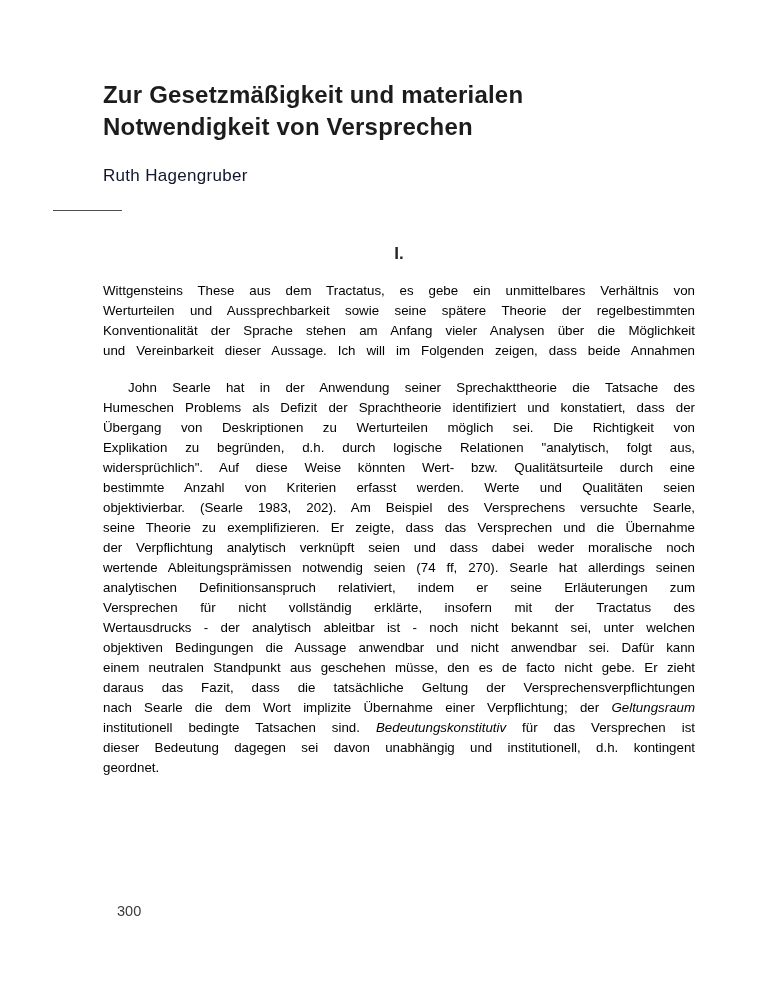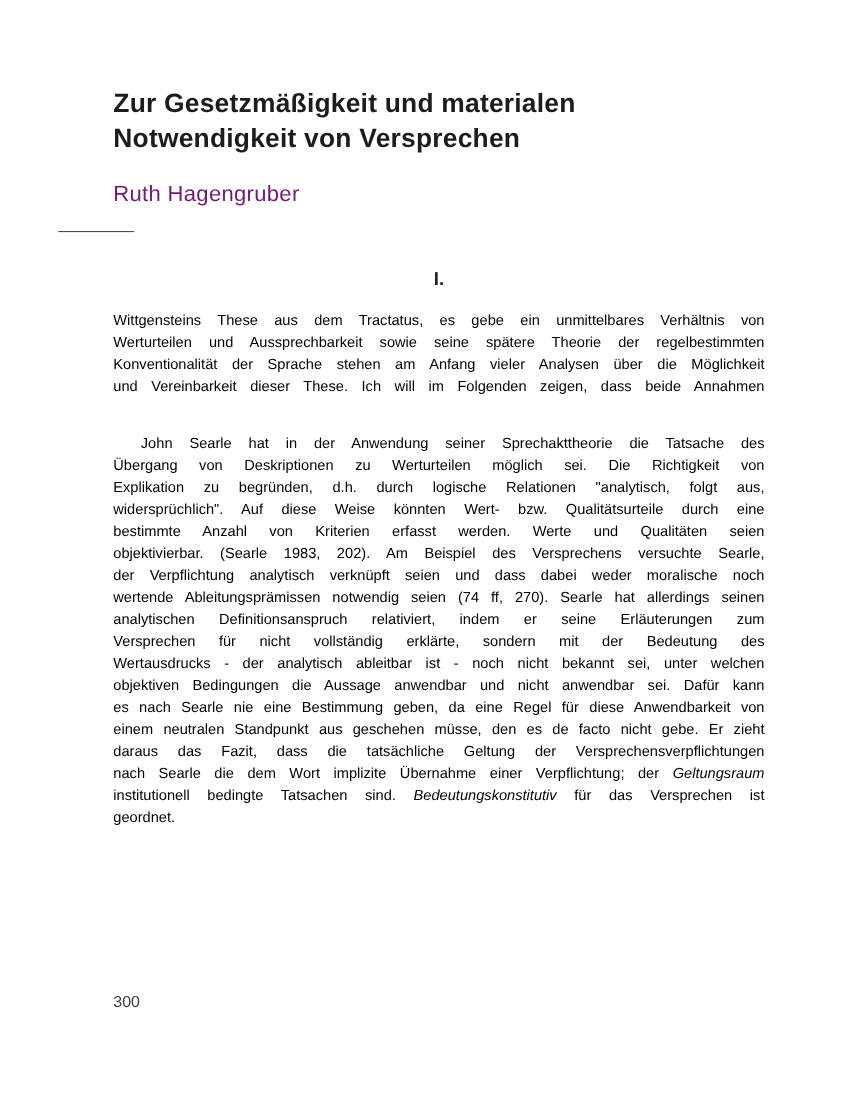--- a/index.html
+++ b/index.html
@@ -23,22 +23,22 @@
     font-size: 24px;
     font-weight: bold;
     line-height: 32px;
     color: #1c1c1c;
     letter-spacing: 0.2px;
   }
   .author {
     position: absolute;
     left: 103px;
     top: 166px;
-    font-size: 20px;
-    color: #701a75;
+    font-size: 17px;
+    color: #0f172a;
     letter-spacing: 0.3px;
   }
   .rule {
     position: absolute;
     left: 53px;
     top: 210px;
     width: 69px;
     height: 0;
     border-top: 1.5px solid #4d4d4d;
   }
@@ -54,33 +54,33 @@
   }
   .bodytext {
     position: absolute;
     left: 103px;
     width: 592px;
     font-size: 13.3px;
     line-height: 20px;
     color: #000000;
   }
   .para1 { top: 281px; }
-  .para2 { top: 393px; }
+  .para2 { top: 378px; }
   .para2 .tline:first-child { text-indent: 25px; }
   .tline {
     text-align: justify;
     text-align-last: justify;
   }
   .tline.last {
     text-align-last: left;
   }
   .it { font-style: italic; }
   .page-number {
     position: absolute;
-    left: 103px;
+    left: 117px;
     top: 903px;
     font-size: 14.5px;
     color: #3a3a3a;
   }
 </style>
 </head>
 <body>
 
 <div class="page">
 
@@ -92,39 +92,41 @@
   <div class="author">Ruth Hagengruber</div>
 
   <div class="rule"></div>
 
   <div class="section-heading">I.</div>
 
   <div class="bodytext para1">
       <div class="tline"><span>Wittgensteins These aus dem Tractatus, es gebe ein unmittelbares Verhältnis von</span></div>
       <div class="tline"><span>Werturteilen und Aussprechbarkeit sowie seine spätere Theorie der regelbestimmten</span></div>
       <div class="tline"><span>Konventionalität der Sprache stehen am Anfang vieler Analysen über die Möglichkeit</span></div>
-      <div class="tline"><span>und Vereinbarkeit dieser These. Ich will im Folgenden zeigen, dass beide Annahmen</span></div>
+      <div class="tline"><span>und Vereinbarkeit dieser Aussage. Ich will im Folgenden zeigen, dass beide Annahmen</span></div>
     </div>
 
   <div class="bodytext para2">
       <div class="tline"><span>John Searle hat in der Anwendung seiner Sprechakttheorie die Tatsache des</span></div>
+      <div class="tline"><span>Humeschen Problems als Defizit der Sprachtheorie identifiziert und konstatiert, dass der</span></div>
       <div class="tline"><span>Übergang von Deskriptionen zu Werturteilen möglich sei. Die Richtigkeit von</span></div>
       <div class="tline"><span>Explikation zu begründen, d.h. durch logische Relationen "analytisch, folgt aus,</span></div>
       <div class="tline"><span>widersprüchlich". Auf diese Weise könnten Wert- bzw. Qualitätsurteile durch eine</span></div>
       <div class="tline"><span>bestimmte Anzahl von Kriterien erfasst werden. Werte und Qualitäten seien</span></div>
       <div class="tline"><span>objektivierbar. (Searle 1983, 202). Am Beispiel des Versprechens versuchte Searle,</span></div>
+      <div class="tline"><span>seine Theorie zu exemplifizieren. Er zeigte, dass das Versprechen und die Übernahme</span></div>
       <div class="tline"><span>der Verpflichtung analytisch verknüpft seien und dass dabei weder moralische noch</span></div>
       <div class="tline"><span>wertende Ableitungsprämissen notwendig seien (74 ff, 270). Searle hat allerdings seinen</span></div>
       <div class="tline"><span>analytischen Definitionsanspruch relativiert, indem er seine Erläuterungen zum</span></div>
-      <div class="tline"><span>Versprechen für nicht vollständig erklärte, sondern mit der Bedeutung des</span></div>
+      <div class="tline"><span>Versprechen für nicht vollständig erklärte, insofern mit der Tractatus des</span></div>
       <div class="tline"><span>Wertausdrucks - der analytisch ableitbar ist - noch nicht bekannt sei, unter welchen</span></div>
       <div class="tline"><span>objektiven Bedingungen die Aussage anwendbar und nicht anwendbar sei. Dafür kann</span></div>
-      <div class="tline"><span>es nach Searle nie eine Bestimmung geben, da eine Regel für diese Anwendbarkeit von</span></div>
       <div class="tline"><span>einem neutralen Standpunkt aus geschehen müsse, den es de facto nicht gebe. Er zieht</span></div>
       <div class="tline"><span>daraus das Fazit, dass die tatsächliche Geltung der Versprechensverpflichtungen</span></div>
       <div class="tline"><span>nach Searle die dem Wort implizite Übernahme einer Verpflichtung; der </span><span class="it">Geltungsraum</span></div>
       <div class="tline"><span>institutionell bedingte Tatsachen sind. </span><span class="it">Bedeutungskonstitutiv</span><span> für das Versprechen ist</span></div>
+      <div class="tline"><span>dieser Bedeutung dagegen sei davon unabhängig und institutionell, d.h. kontingent</span></div>
       <div class="tline last"><span>geordnet.</span></div>
     </div>
 
   <div class="page-number">300</div>
 
 </div>
 
 </body></html>

